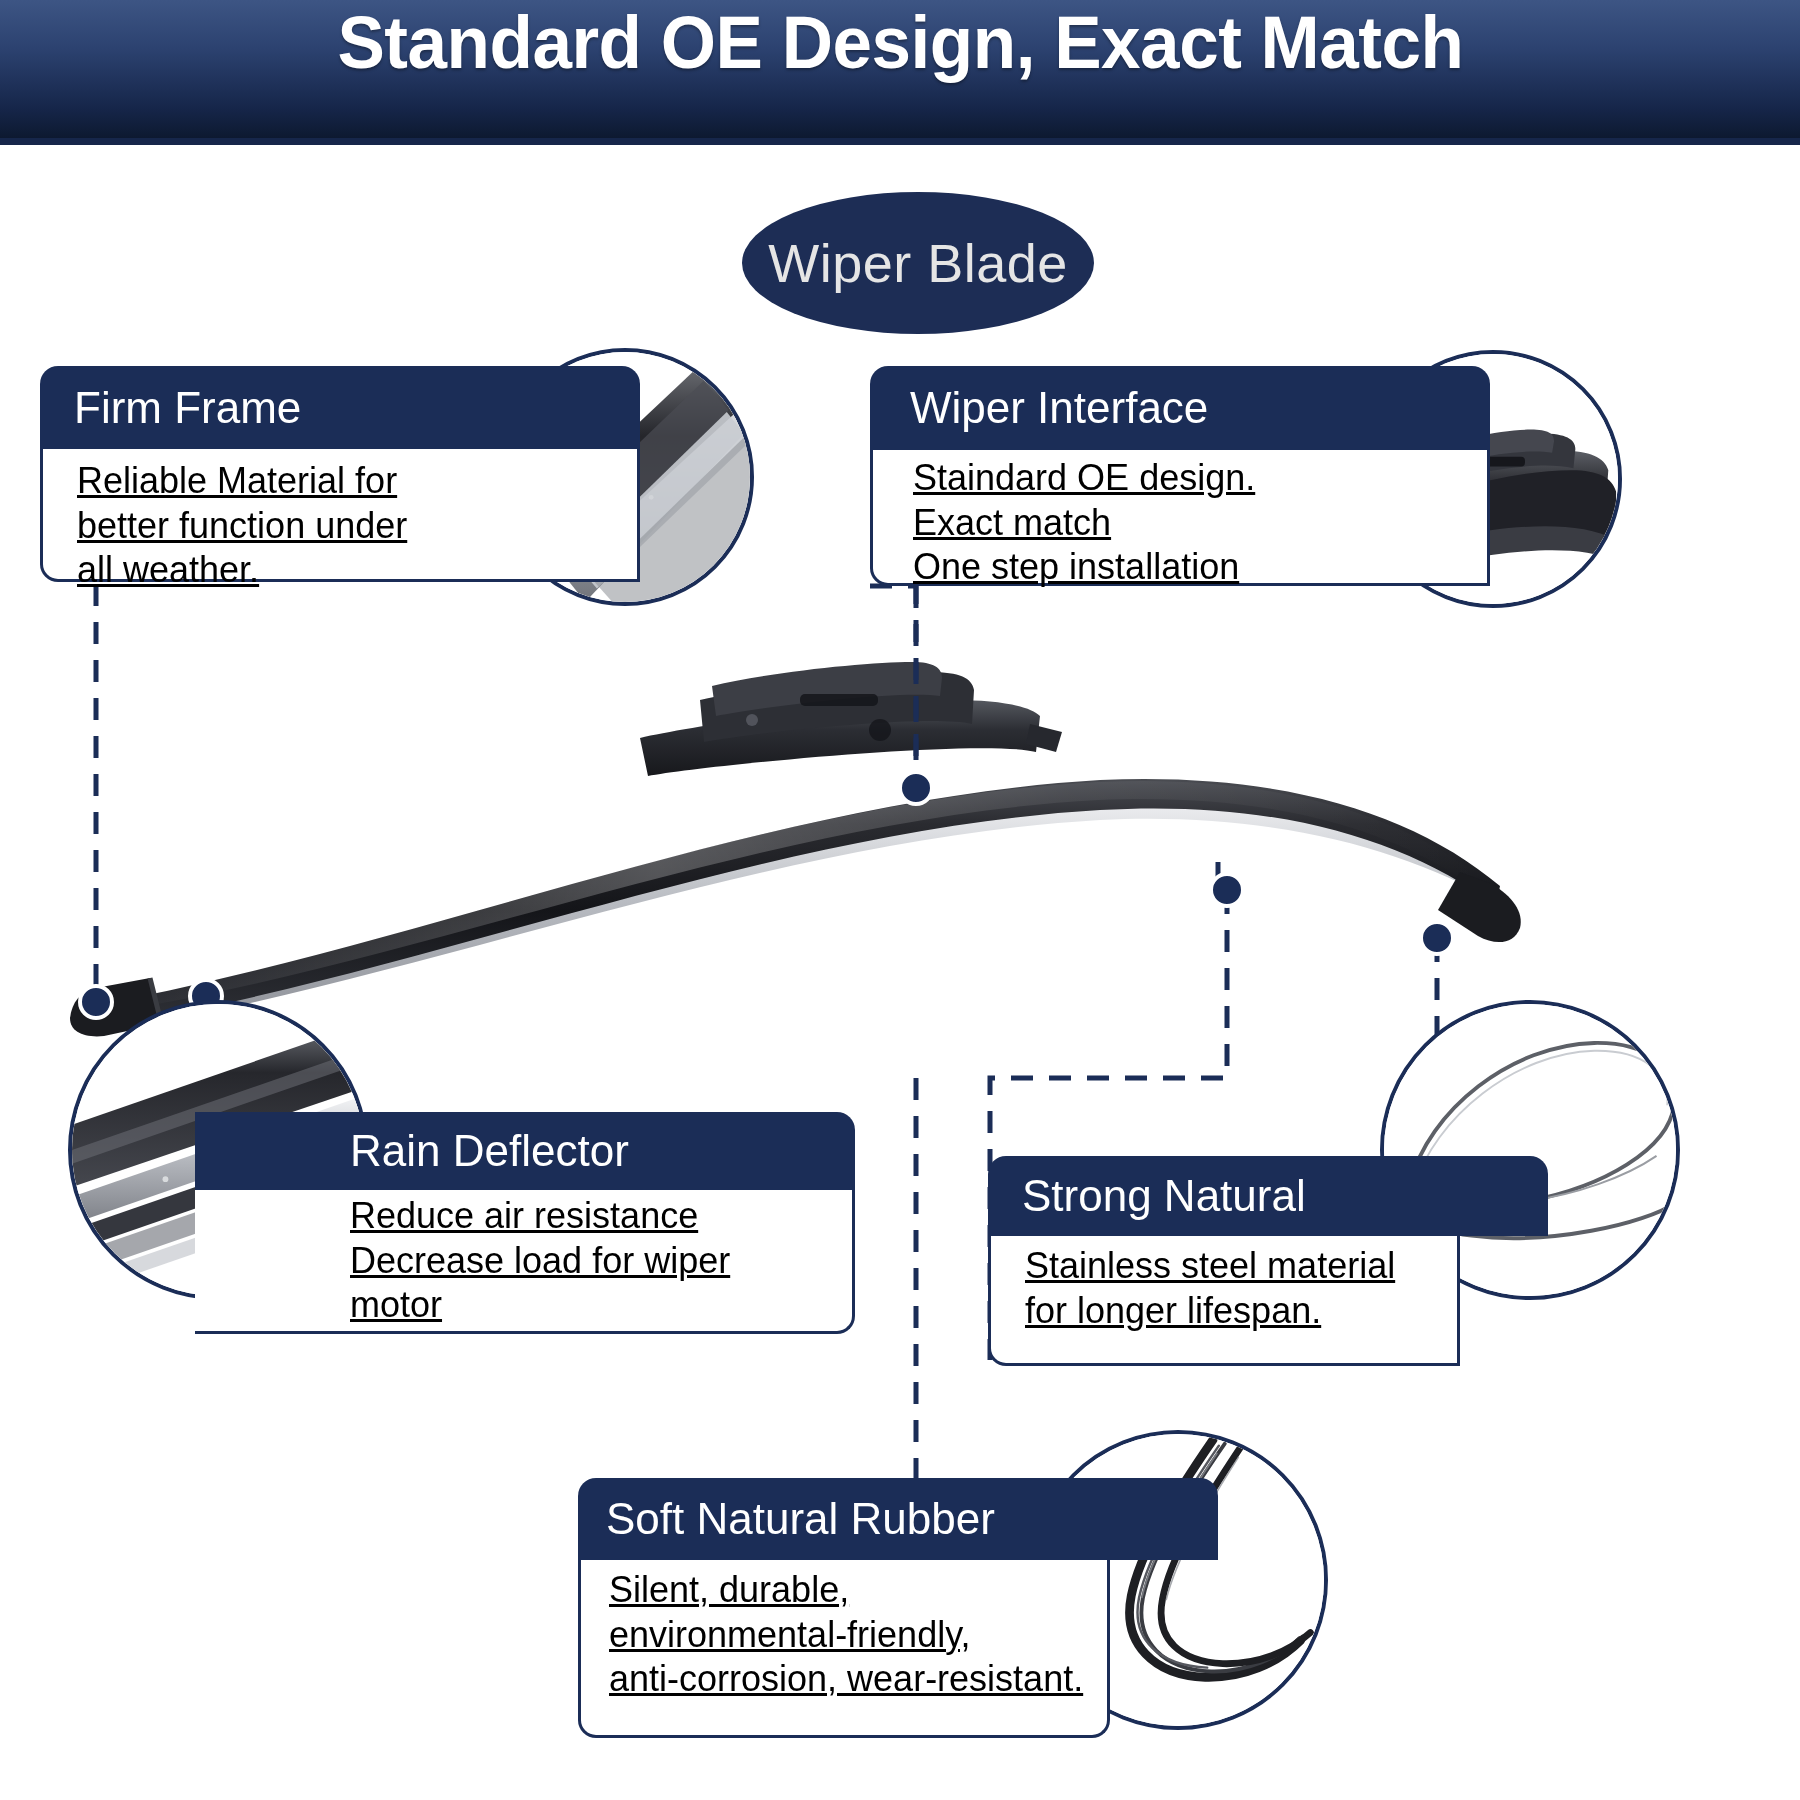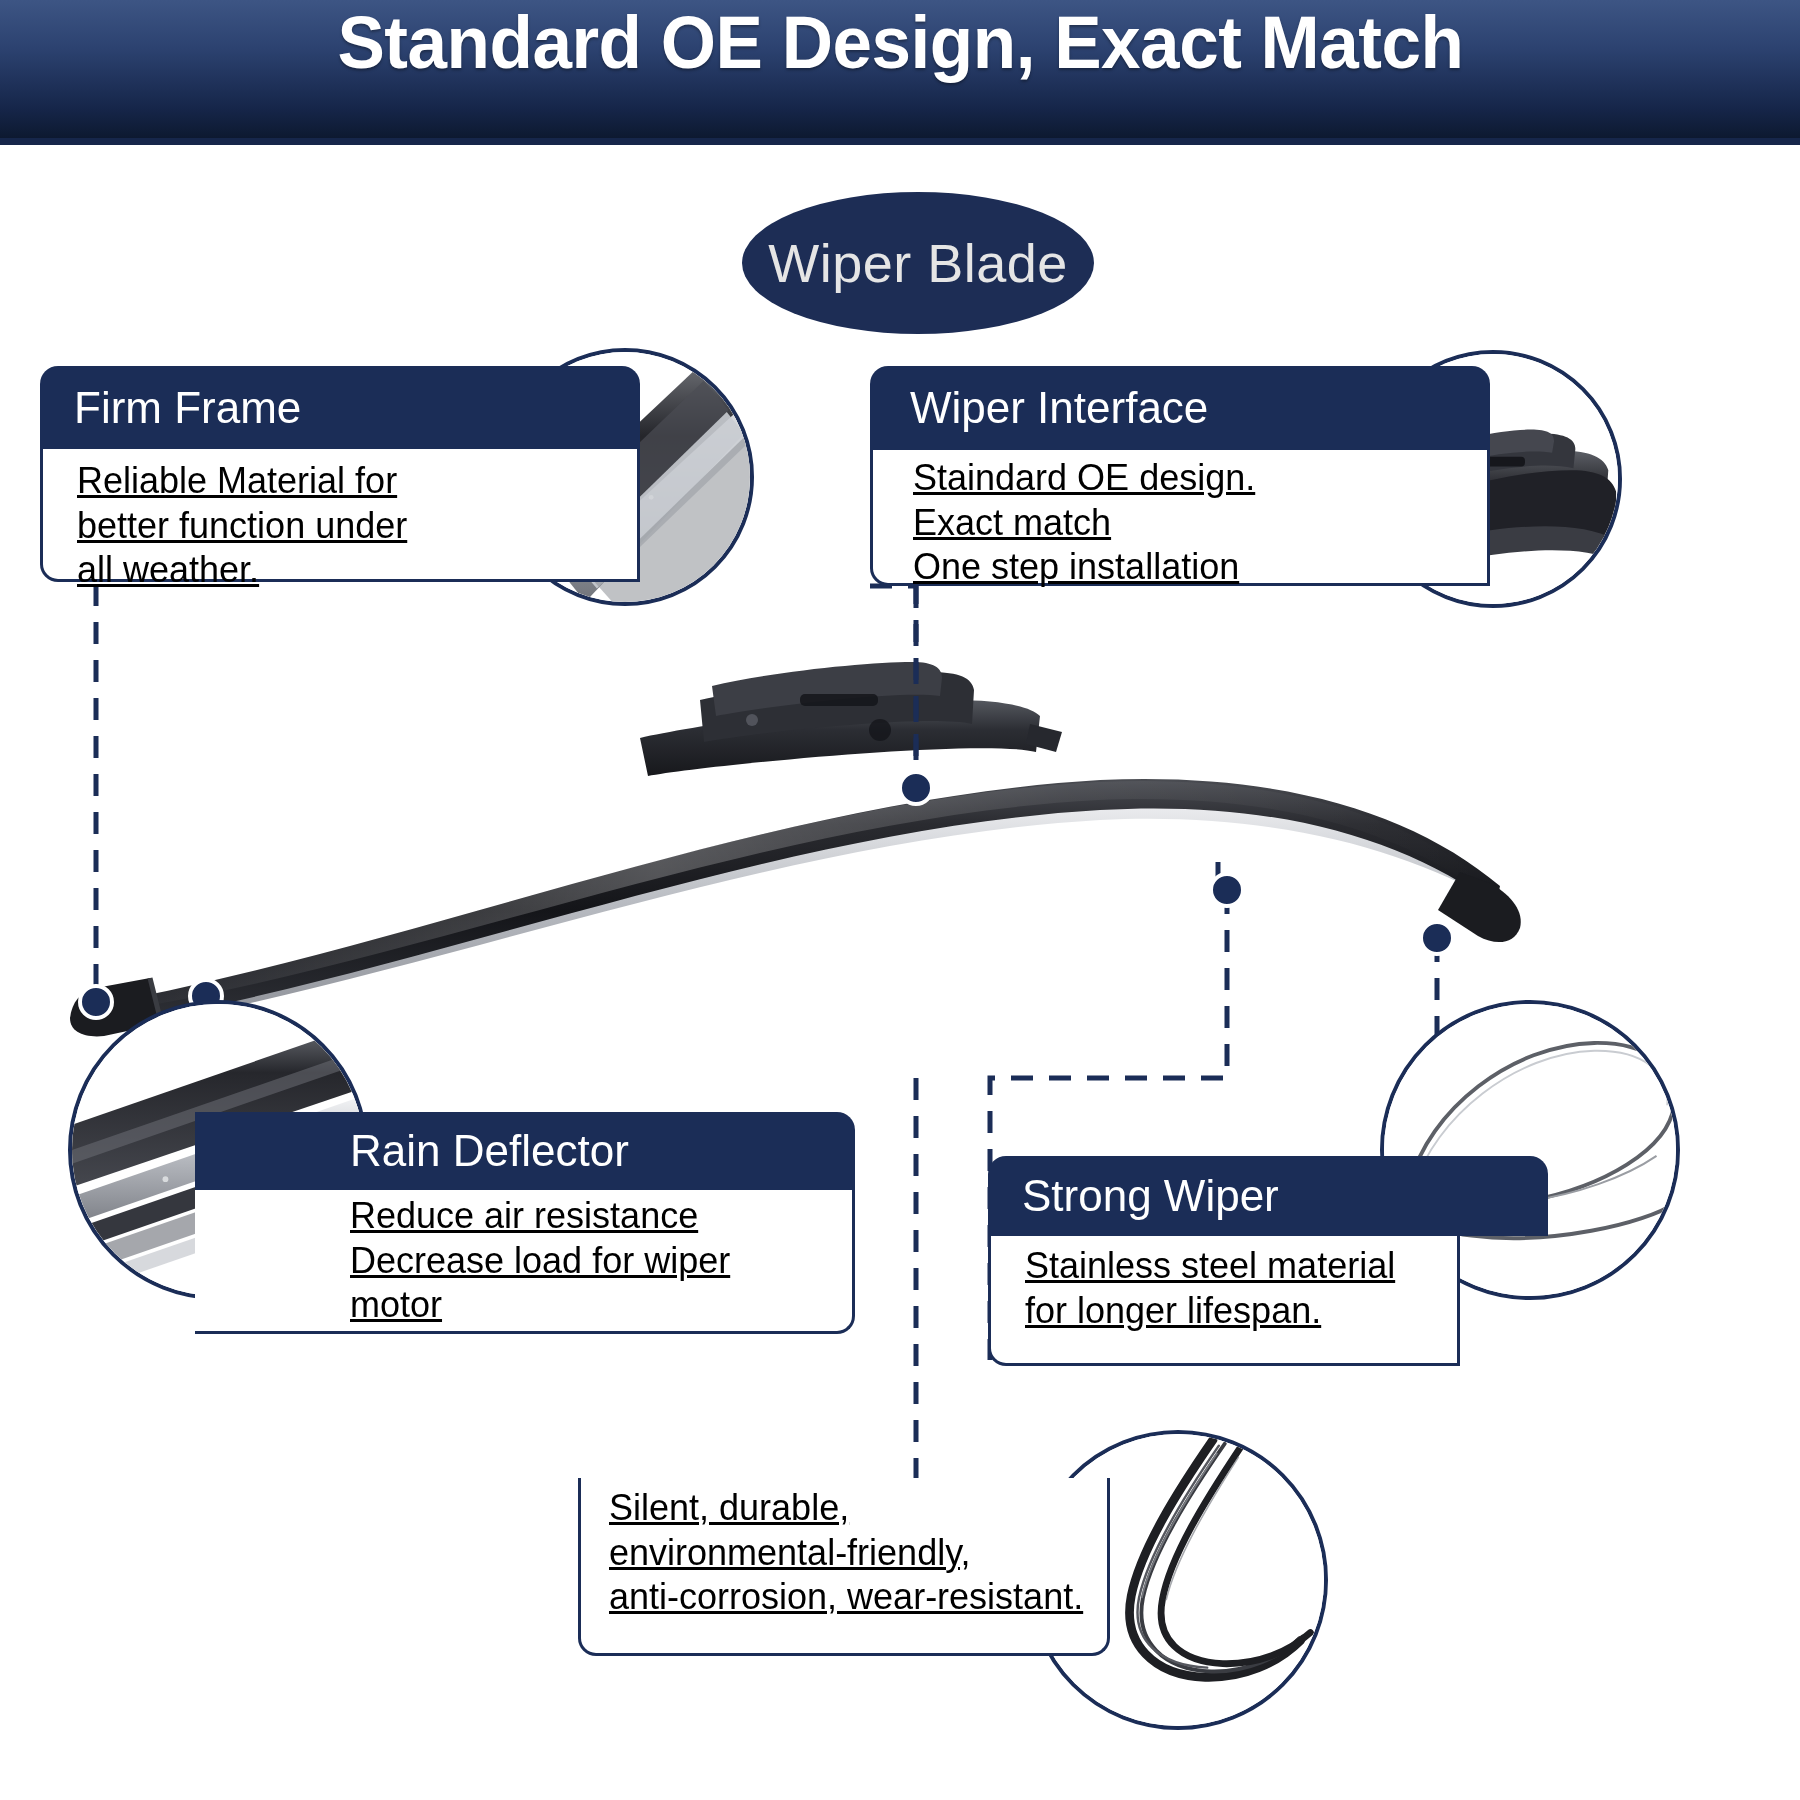--- a/index.html
+++ b/index.html
@@ -334,29 +334,32 @@
     </div>
     <div class="body">
       <p>Staindard OE design.
 Exact match
 One step installation</p>
     </div>
   </div>
 
   <div class="card" id="card-strong-spring">
     <div class="hdr">
-      <span>Strong Wiper</span>
+      <span>Strong Natural</span>
     </div>
     <div class="body">
       <p>Stainless steel material
 for longer lifespan.</p>
     </div>
   </div>
 
   <div class="card" id="card-soft-rubber">
+    <div class="hdr">
+      <span>Soft Natural Rubber</span>
+    </div>
     <div class="body">
       <p>Silent, durable,
 environmental-friendly,
 anti-corrosion, wear-resistant.</p>
     </div>
   </div>
 
 </div>
 
 </body></html>

